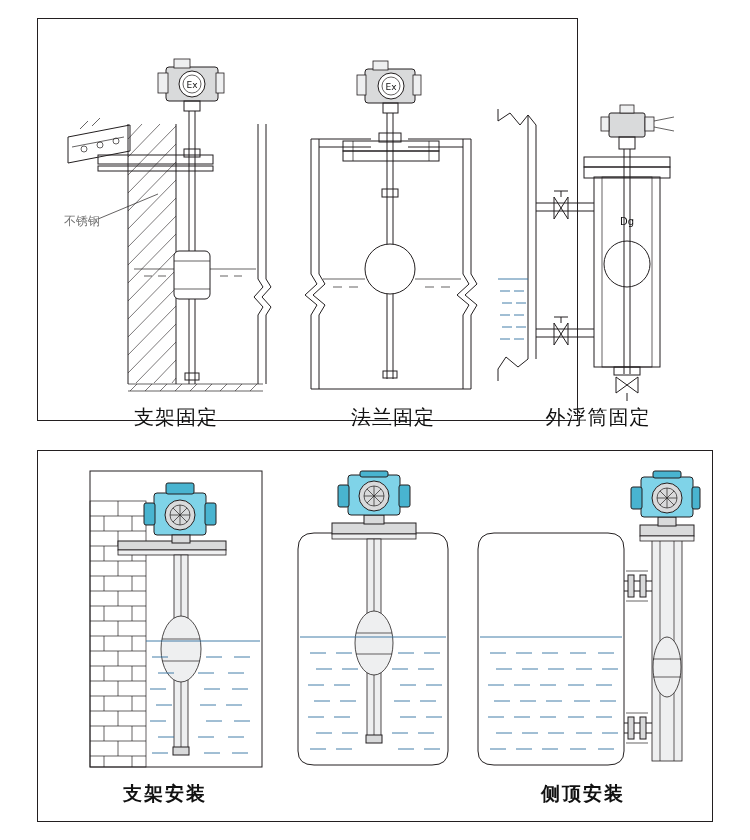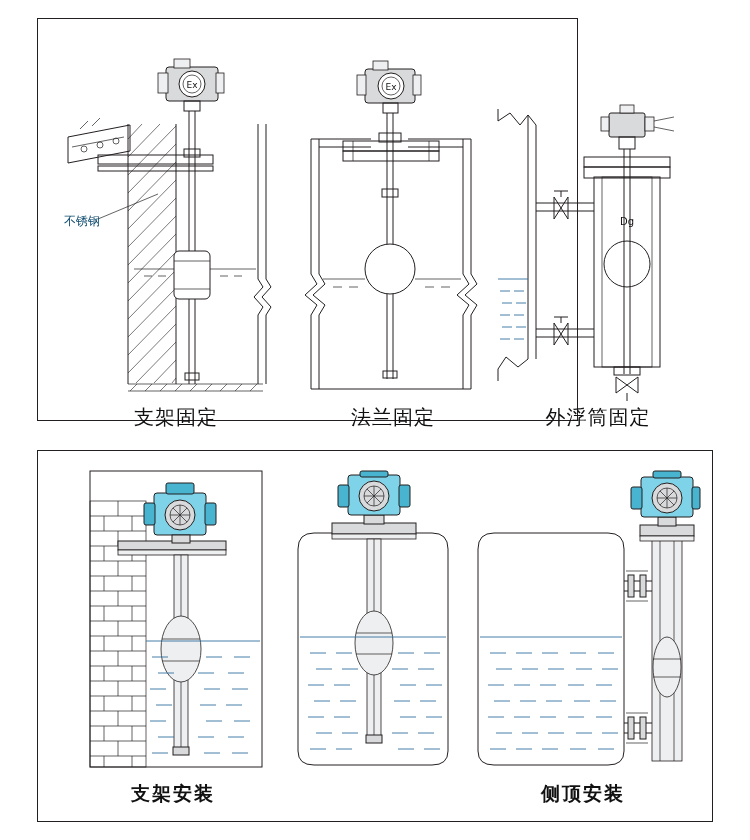--- a/index.html
+++ b/index.html
@@ -7,21 +7,21 @@
   .page{position:relative;width:750px;height:840px;overflow:hidden;}
 
   .panel{position:absolute;border:1px solid #231f20;background:#fff;box-sizing:border-box;}
   #panel-top{left:37px;top:18px;width:541px;height:403px;}
   #panel-bottom{left:37px;top:450px;width:676px;height:372px;}
 
   .fig{position:absolute;box-sizing:border-box;}
   .caption{position:absolute;text-align:center;white-space:nowrap;}
   .cap-top{font-size:20px;letter-spacing:1px;color:#111;font-family:"DejaVu Sans",sans-serif;}
   .cap-bot{font-size:19px;font-weight:bold;letter-spacing:2px;color:#111;font-family:"DejaVu Sans",sans-serif;}
-  .label-small{position:absolute;font-size:12px;color:#0c4a6e;font-family:"DejaVu Sans",sans-serif;white-space:nowrap;text-align:right;}
+  .label-small{position:absolute;font-size:12px;color:#737373;font-family:"DejaVu Sans",sans-serif;white-space:nowrap;text-align:right;}
 
   svg{display:block;overflow:visible;}
   .ln{stroke:#231f20;fill:none;stroke-width:1;}
   .ln-thin{stroke:#231f20;fill:none;stroke-width:0.7;}
   .hatch{stroke:#231f20;stroke-width:0.6;fill:none;}
   .wline{stroke:#2f6f9f;stroke-width:0.9;fill:none;}
   .white{fill:#ffffff;}
   .cyan{fill:#7fd3e8;stroke:#231f20;stroke-width:1;}
   .cyan-d{fill:#49b4d0;stroke:#231f20;stroke-width:1;}
   .gray{fill:#d9dadb;stroke:#231f20;stroke-width:1;}
@@ -363,21 +363,21 @@
           <line x1="96" y1="266" x2="112" y2="266"></line>
             <line x1="136" y1="266" x2="152" y2="266"></line>
             <line x1="166" y1="266" x2="182" y2="266"></line>
           <line x1="90" y1="282" x2="106" y2="282"></line>
             <line x1="142" y1="282" x2="158" y2="282"></line>
             <line x1="170" y1="282" x2="186" y2="282"></line>
         </g>
         <rect class="gray" x="111" y="276" width="16" height="8"></rect>
       </svg>
     </div>
-    <div class="caption cap-bot" style="left:60px;top:330px;width:150px;">支架安装</div>
+    <div class="caption cap-bot" style="left:52px;top:330px;width:150px;">支架安装</div>
 
     <div class="fig" style="left:242px;top:20px;width:200px;height:300px;">
       <svg width="200" height="300" viewBox="0 0 200 300">
 
         <path class="ln" d="M18,78 Q18,62 34,62 L152,62 Q168,62 168,78 L168,280 Q168,294 152,294 L34,294 Q18,294 18,280 Z" fill="#ffffff"></path>
 
         <g>
           <rect class="gray" x="52" y="52" width="84" height="11"></rect>
           <rect class="gray-l" x="52" y="63" width="84" height="5"></rect>
           <rect class="gray" x="84" y="44" width="20" height="9"></rect>

